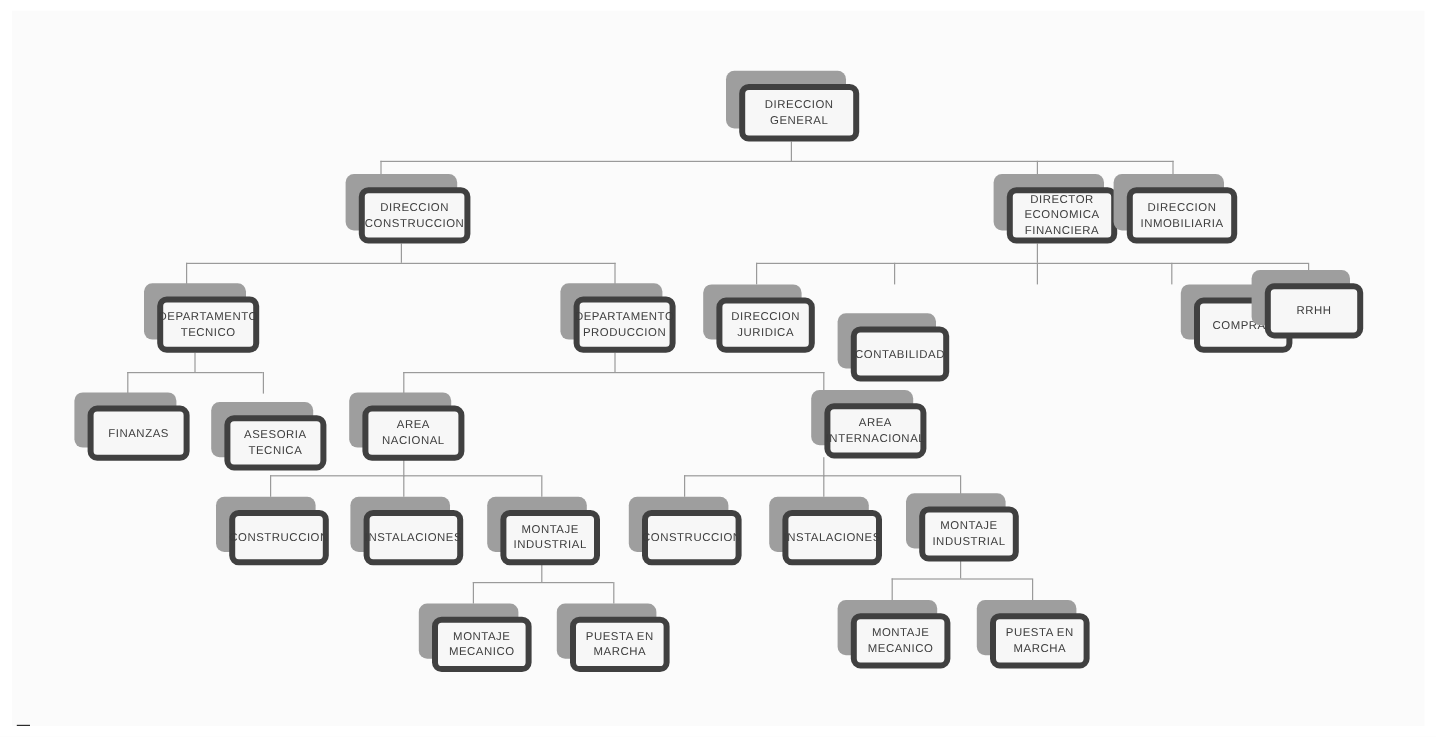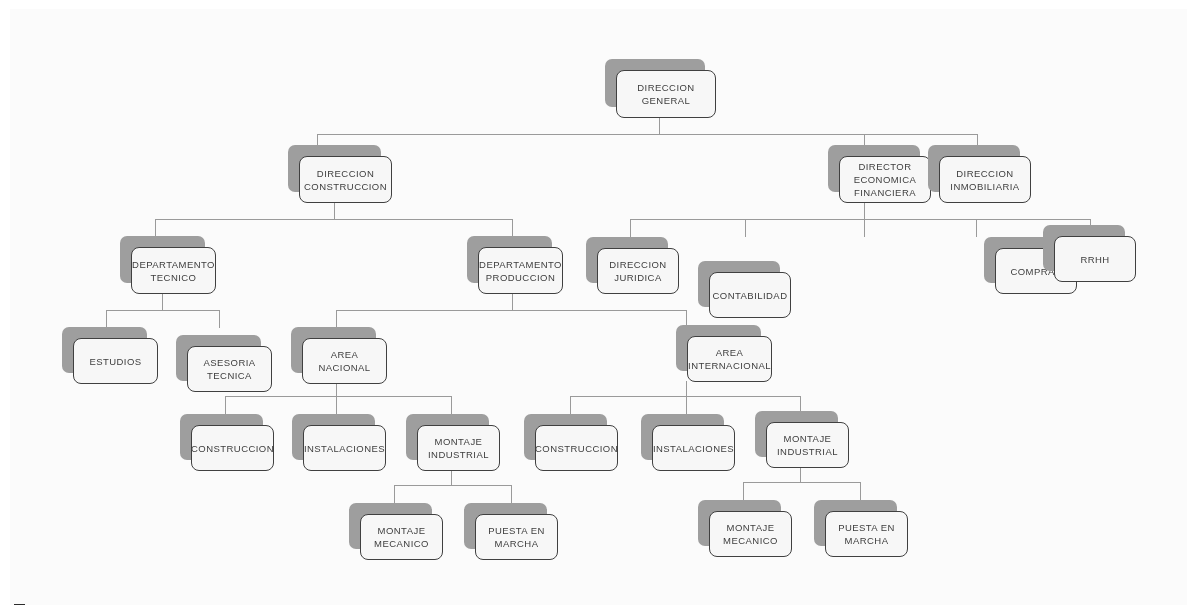--- a/index.html
+++ b/index.html
@@ -57,21 +57,21 @@
     border-radius: 7px;
   }
   .node .face {
     position: absolute;
     left: 11px;
     top: 11px;
     width: 100%;
     height: 100%;
     box-sizing: border-box;
     background: #f7f7f7;
-    border: 1px solid #404040;
+    border: 5px solid #404040;
     border-radius: 8px;
     display: flex;
     align-items: center;
     justify-content: center;
     text-align: center;
     padding: 2px 5px;
   }
   .node .label {
     color: #3d3d3d;
     font-size: 9.5px;
@@ -222,21 +222,21 @@
   <div class="node" style="left:1043px; top:225px; width:82px; height:46px;">
     <div class="shadow"></div>
     <div class="face">
       <span class="label">RRHH</span>
     </div>
   </div>
 
   <div class="node" style="left:62px; top:327px; width:85px; height:46px;">
     <div class="shadow"></div>
     <div class="face">
-      <span class="label">ESTUDIOS</span>
+      <span class="label">FINANZAS</span>
     </div>
   </div>
 
   <div class="node" style="left:176px; top:327px; width:85px; height:46px;margin-top:8px;">
     <div class="shadow"></div>
     <div class="face">
       <span class="label">ASESORIA
 TECNICA</span>
     </div>
   </div>

